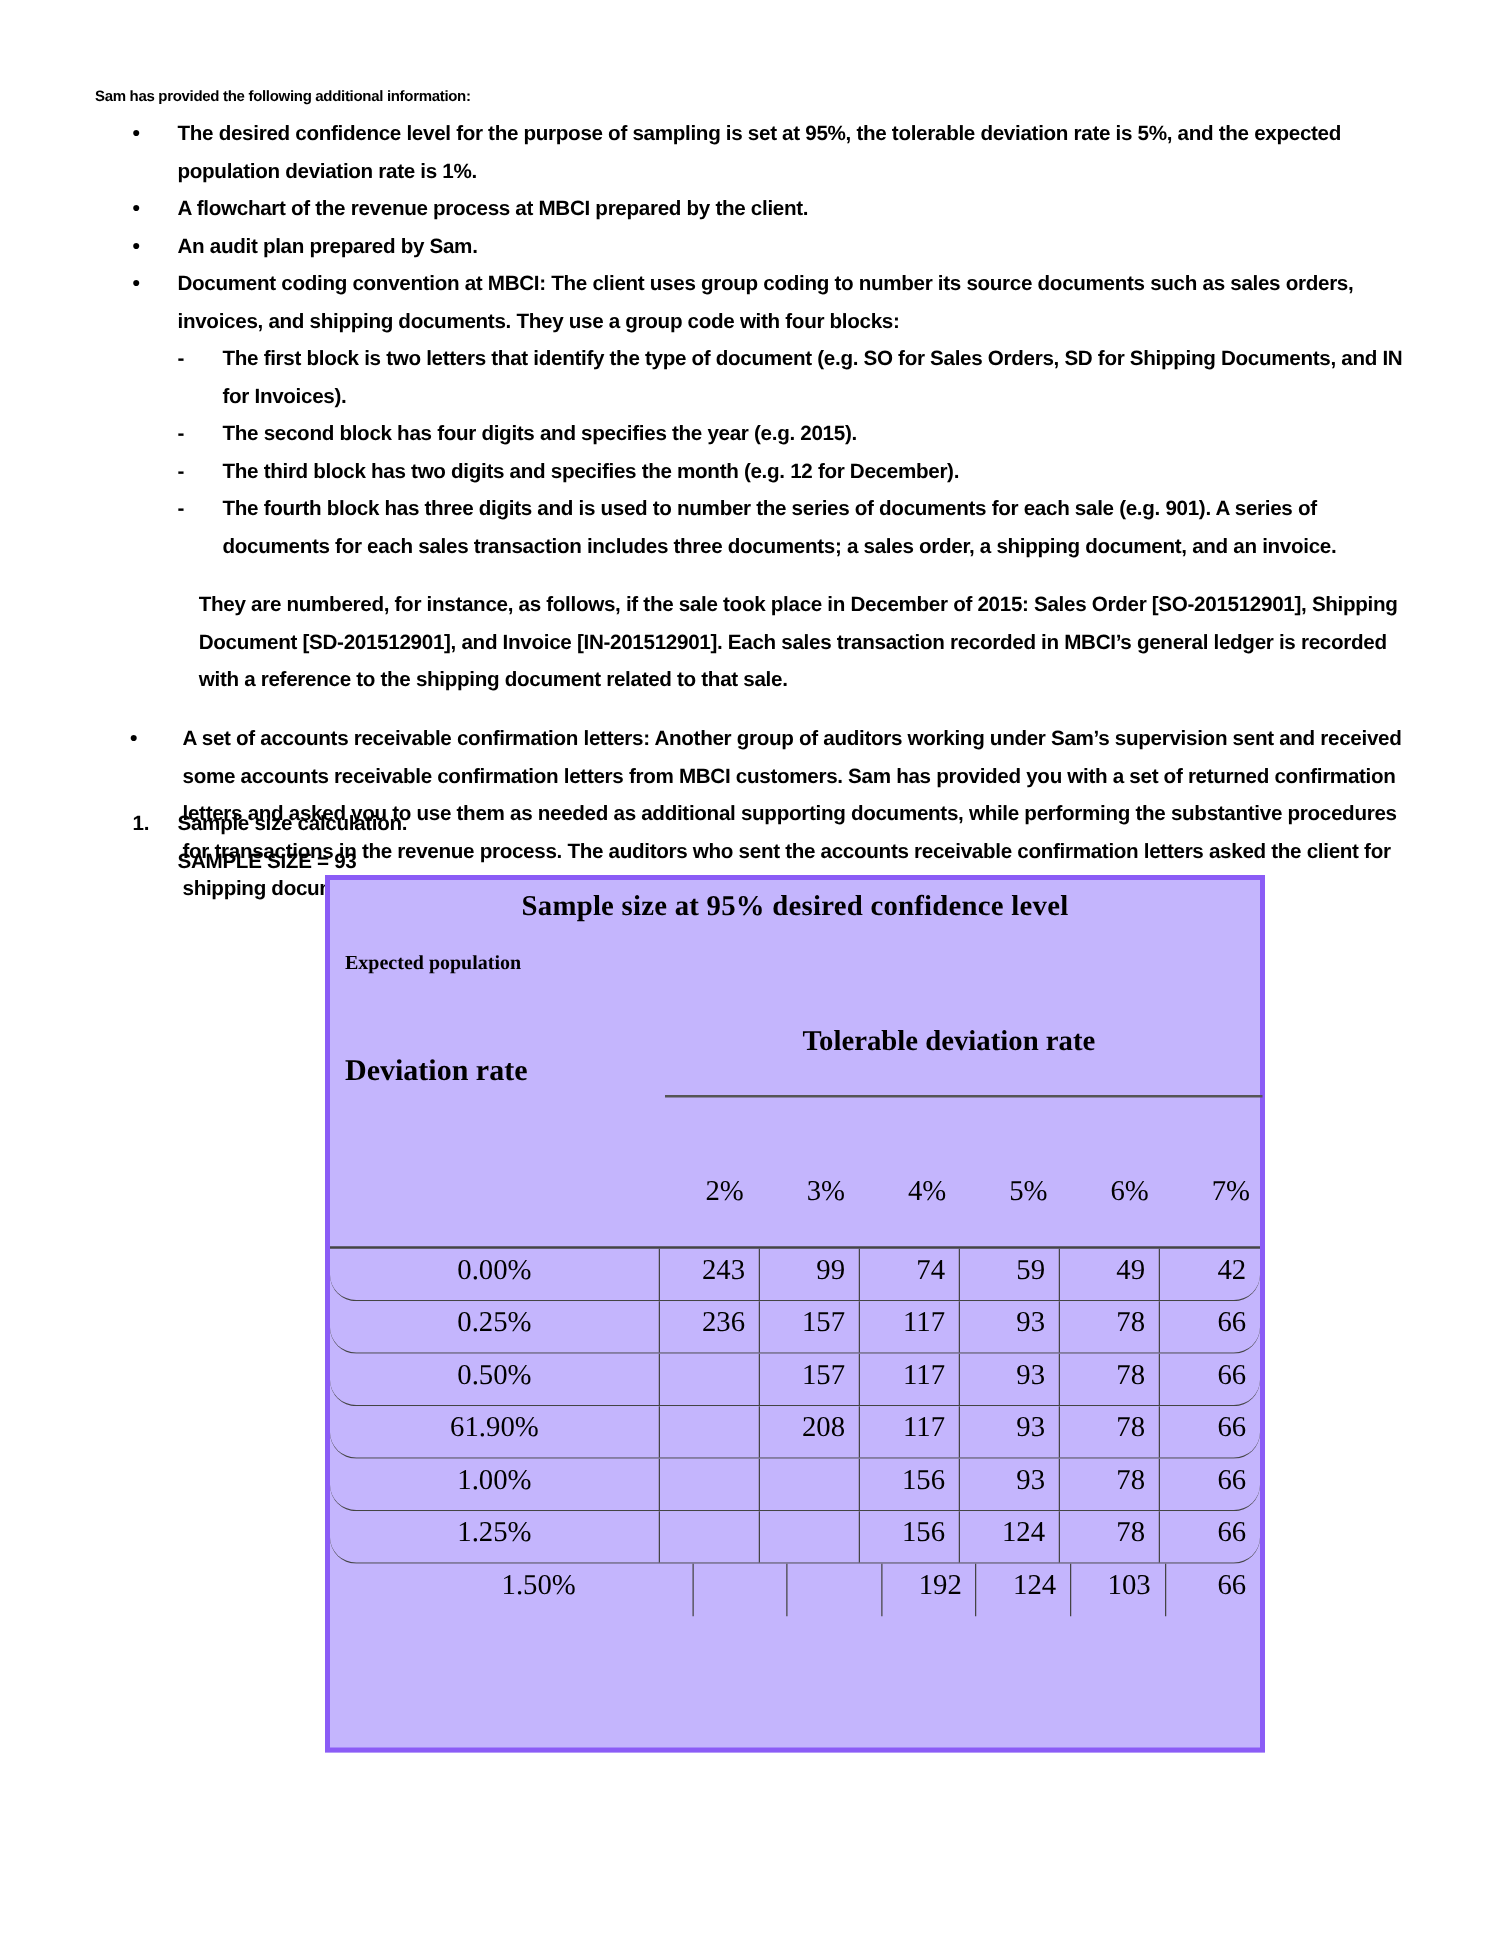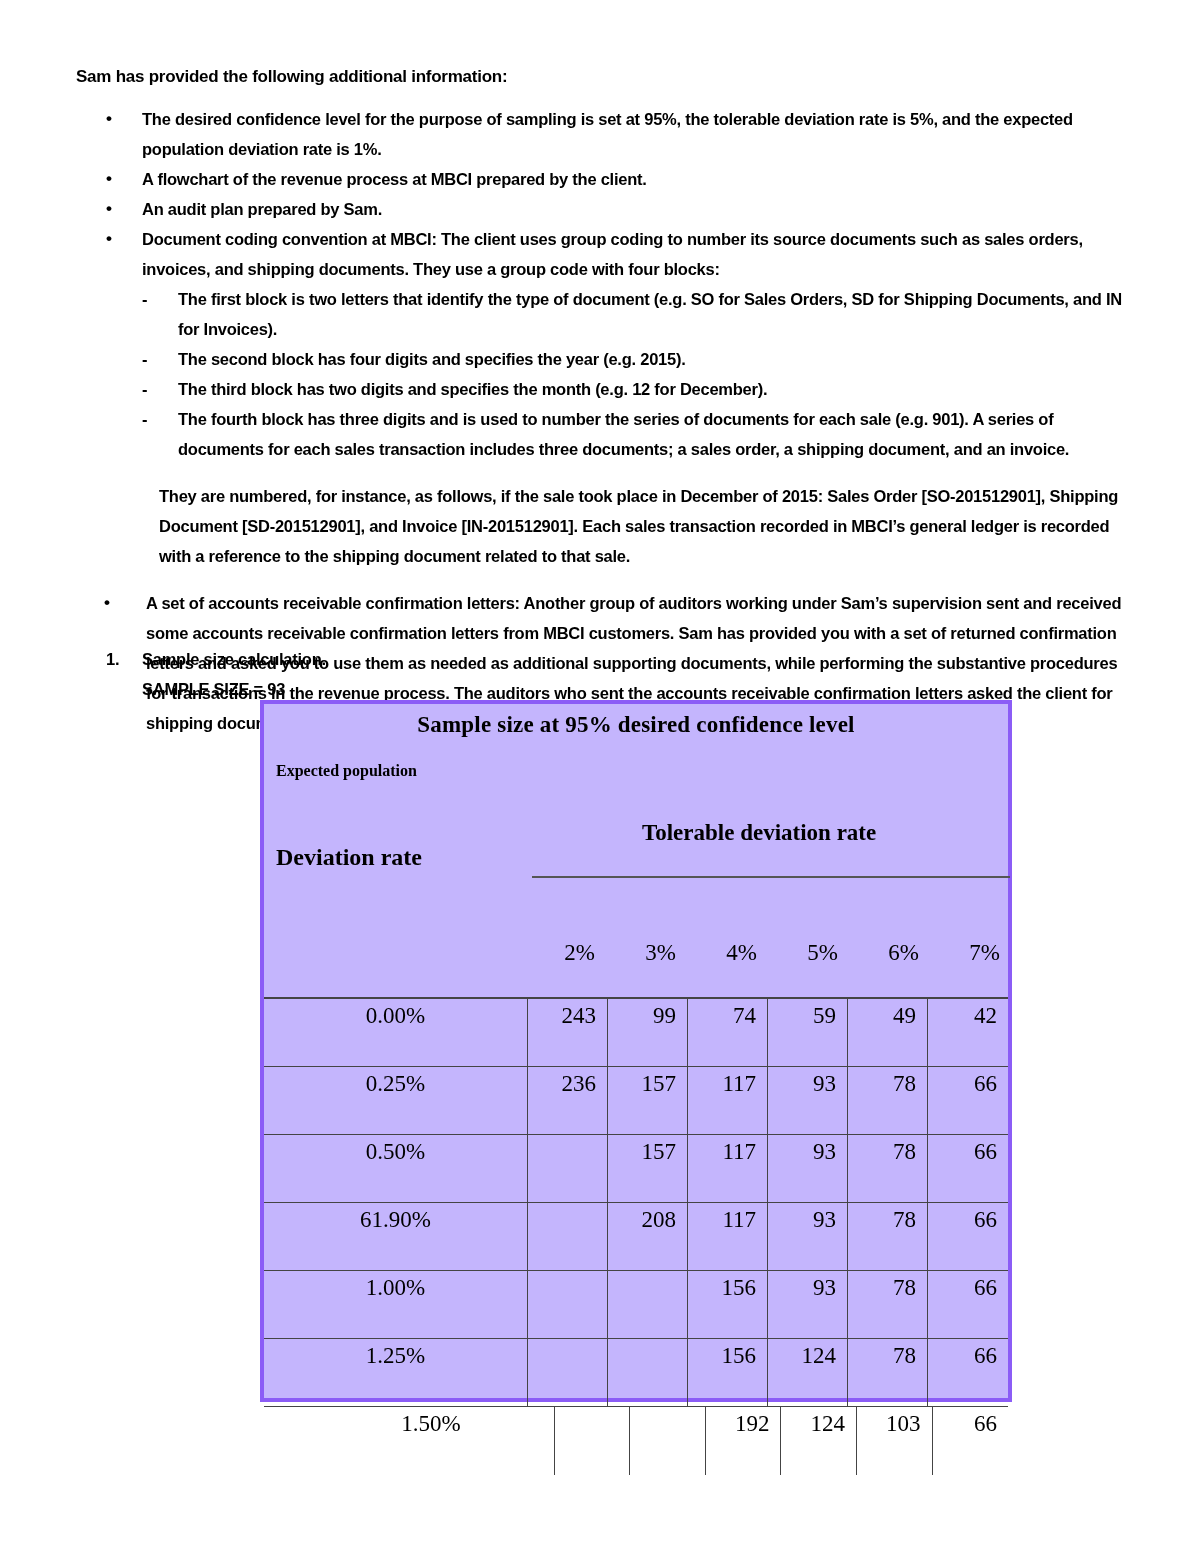--- a/index.html
+++ b/index.html
@@ -25,25 +25,25 @@
 
   
   .prose {
     position: absolute;
     left: 76px;
     top: 62px;
     width: 1060px;
   }
 
   .lead {
-    font-size: 17px;
-    font-weight: bold;
-    line-height: 30px;
-    letter-spacing: -0.25px;
-    margin: 0 0 12px 0;
+    font-size: 12px;
+    font-weight: bold;
+    line-height: 30px;
+    letter-spacing: -0.25px;
+    margin: 0 0 0 0;
   }
 
   ul.bullets {
     list-style: none;
     margin: 0;
     padding: 0;
   }
 
   li.bullet {
     position: relative;
@@ -204,23 +204,24 @@
   
   .grid {
     position: absolute;
     left: 0;
     top: 293px;
     width: 100%;
     border-top: 2px solid #444;
   }
   .grow {
     display: flex;
-    height: 68px;
+    height: 42px;
     border-bottom: 1px solid #444;
     box-sizing: border-box;
+    border-radius: 23px;
   }
   .grow:last-child { border-bottom: none; margin-left: 44px; }
   .gc {
     box-sizing: border-box;
     border-right: 1px solid #444;
     font-size: 23px;
     text-align: right;
     padding-right: 11px;
     padding-top: 4px;
   }

